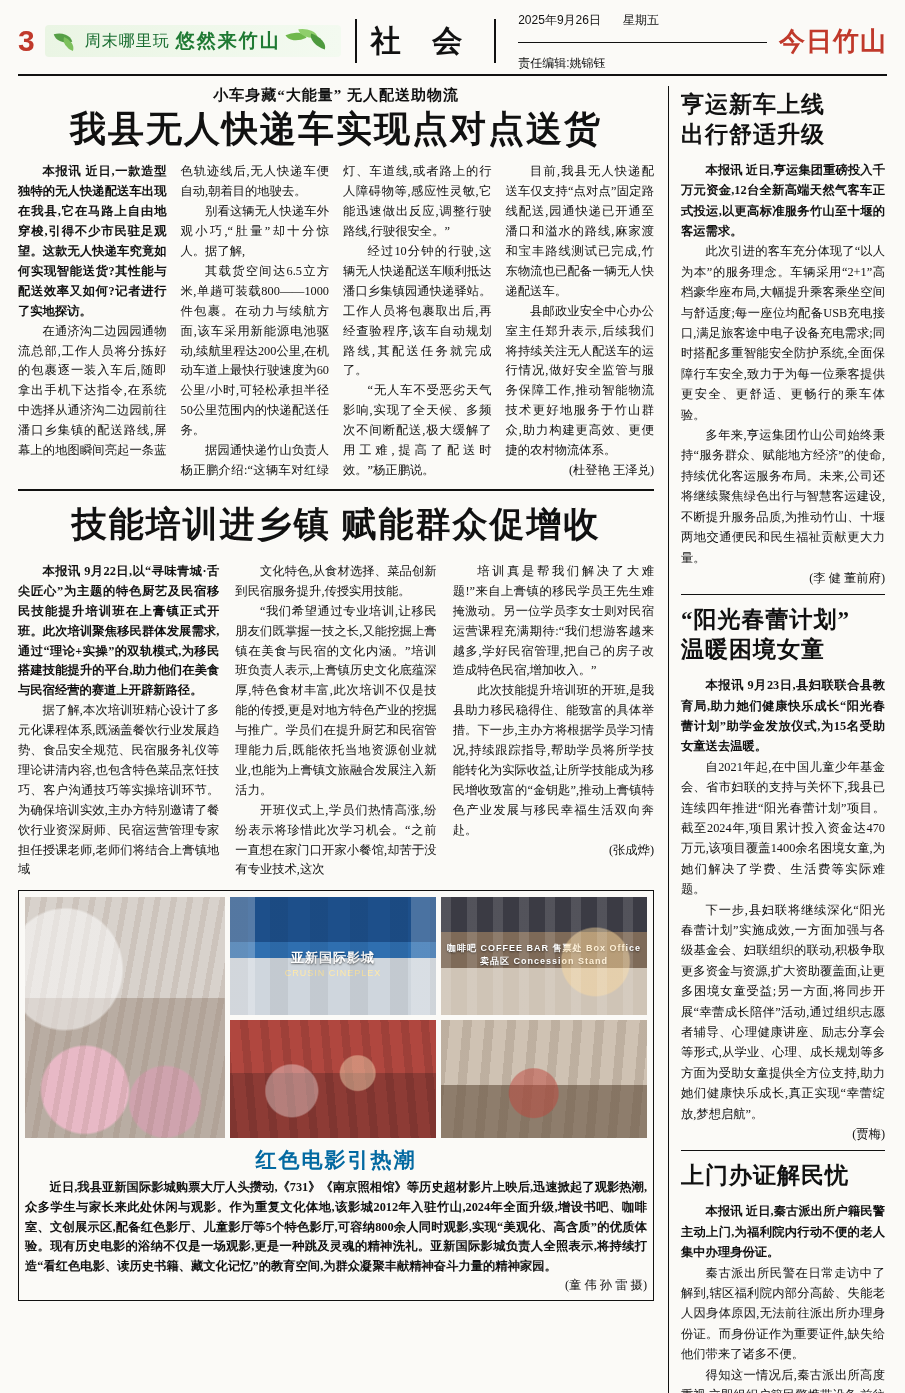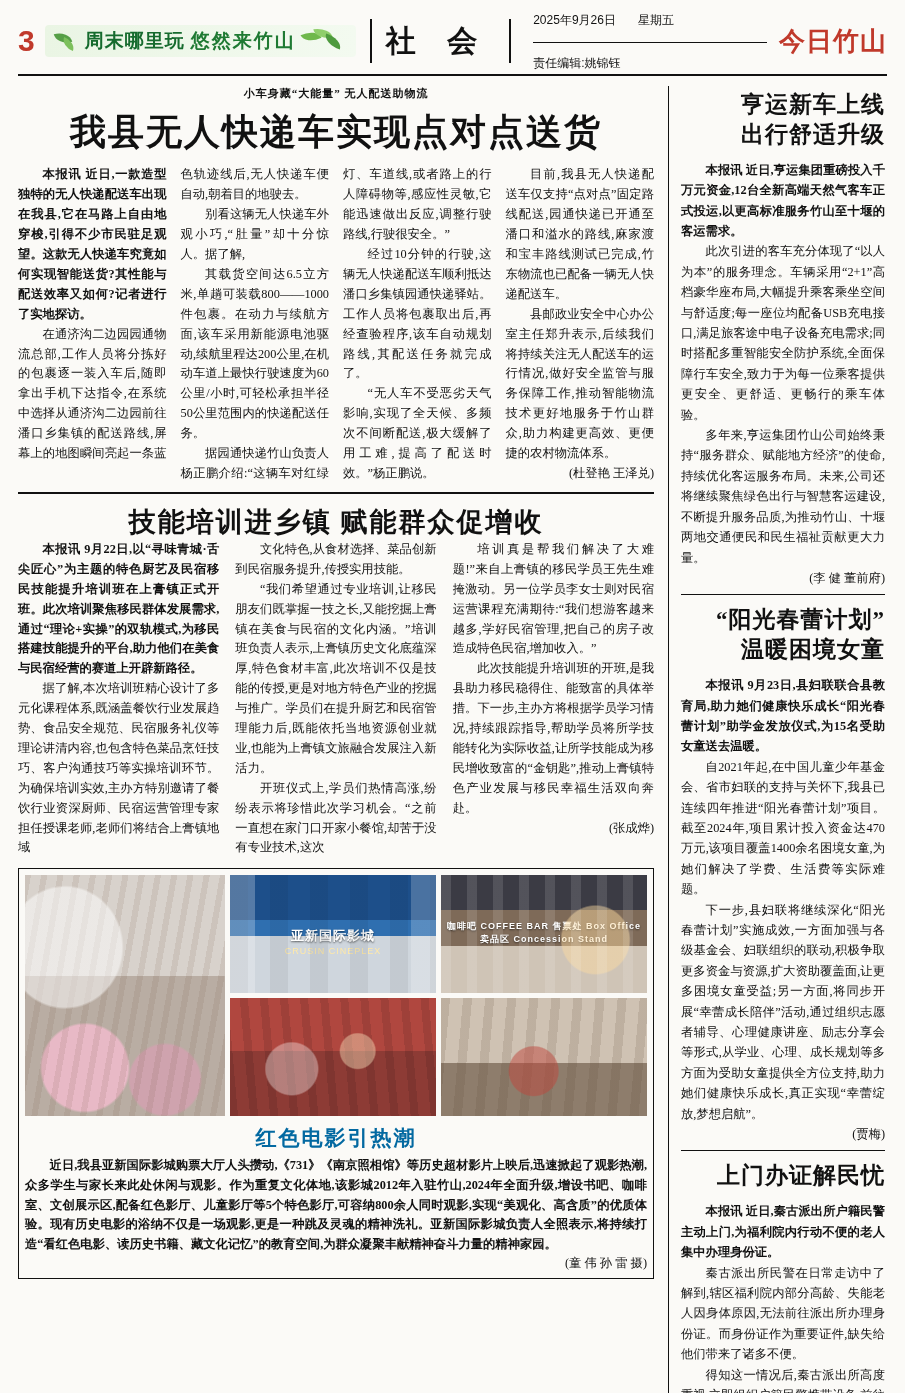--- a/index.html
+++ b/index.html
@@ -25,21 +25,21 @@
   .banner-logo {
     display:flex; align-items:center; gap:6px;
     background: linear-gradient(90deg,#eaf5e4,#f3faf0);
     border-radius:4px; padding:3px 8px; position:relative;
   }
   .leaf-ico { width:26px; height:22px; position:relative; }
   .leaf-ico span { position:absolute; background:#4e9a3e; border-radius:0 100% 0 100%; }
   .leaf-ico span:nth-child(1){ width:16px;height:12px; left:2px; top:2px; transform:rotate(-15deg); opacity:.95;}
   .leaf-ico span:nth-child(2){ width:13px;height:10px; left:9px; top:9px; background:#7cc05c; transform:rotate(20deg);}
   .banner-text1 {
-    font-size:19px; font-weight:700; letter-spacing:1px;
+    font-size:16px; font-weight:400; letter-spacing:1px;
     color:#166b2e;
     -webkit-text-stroke: 0px;
   }
   .banner-text2 { font-size:19px; font-weight:700; color:#1f7a33; letter-spacing:2px;}
   .banner-sprig { width:46px; height:26px; position:relative; }
   .banner-sprig i { position:absolute; background:#6fb84c; border-radius:0 100% 0 100%; }
   .banner-sprig i:nth-child(1){width:18px;height:11px;left:0;top:3px;transform:rotate(-25deg);}
   .banner-sprig i:nth-child(2){width:18px;height:11px;left:12px;top:0px;transform:rotate(-8deg);background:#8fce6b;}
   .banner-sprig i:nth-child(3){width:18px;height:11px;left:22px;top:8px;transform:rotate(18deg);background:#4e9a3e;}
   .vbar { width:2px; height:44px; background:#111; margin:0 14px; }
@@ -54,40 +54,40 @@
     font-family:Liberation Serif, serif;
     border:0; padding-left:12px; white-space:nowrap;
   }
 
   
   .content { display:flex; gap:14px; padding-top:10px; }
   .col-left { width: 636px; }
   .col-right { width: 217px; border-left:1px solid #111; padding-left:12px; }
 
   
-  .kicker { text-align:center; font-size:11px; font-weight:700; letter-spacing:1px; margin-bottom:11px; }
+  .kicker { text-align:center; font-size:15px; font-weight:700; letter-spacing:1px; margin-bottom:4px; }
   .headline-main {
     text-align:center; font-size:36px; font-weight:700; letter-spacing:2px;
     margin: 2px 0 12px 0; line-height:1.15;
   }
   .headline-2 {
-    text-align:center; font-size:27px; font-weight:700; letter-spacing:2px; margin:10px 0 0;
+    text-align:center; font-size:35px; font-weight:700; letter-spacing:2px; margin:10px 0 14px;
   }
   .rule-thin { border-top:1px solid #111; margin: 6px 0 10px; }
   .rule-med { border-top:2px solid #111; margin: 8px 0 10px; }
 
   
   .cols4 { column-count:4; column-gap:14px; column-rule:0; font-size:12.3px; line-height:1.62; text-align:justify; }
   .cols3 { column-count:3; column-gap:16px; font-size:12.3px; line-height:1.62; text-align:justify; }
   .cols4 p, .cols3 p { margin:0 0 0 0; text-indent:2em; }
   .byline { text-align:right; text-indent:0 !important; margin-top:2px; }
   .lead { font-weight:700; }
 
   
-  .r-headline { text-align:right; font-size:23px; font-weight:700; letter-spacing:1px; line-height:1.3; margin:4px 0 10px; }
+  .r-headline { text-align:left; font-size:23px; font-weight:700; letter-spacing:1px; line-height:1.3; margin:4px 0 10px; }
   .r-body { font-size:12.3px; line-height:1.66; text-align:justify; }
   .r-body p { margin:0; text-indent:2em; }
   .r-byline { text-align:right; text-indent:0 !important; }
 
   
   .photo-block { border:1px solid #111; padding:6px; margin-top:10px; }
   .photo-grid { display:grid; grid-template-columns: 200px 1fr 1fr; grid-template-rows: 118px 118px; gap:5px; }
   .ph { position:relative; overflow:hidden; background:#ddd; }
   .ph.big { grid-row: span 2; }
   .cap-title { text-align:center; font-size:21px; font-weight:700; letter-spacing:2px; color:#0369a1; margin:8px 0 4px; }

